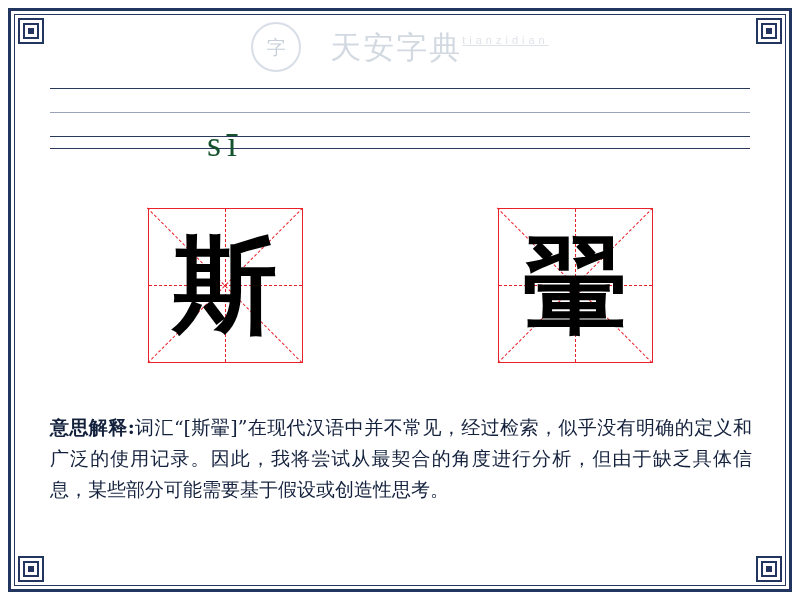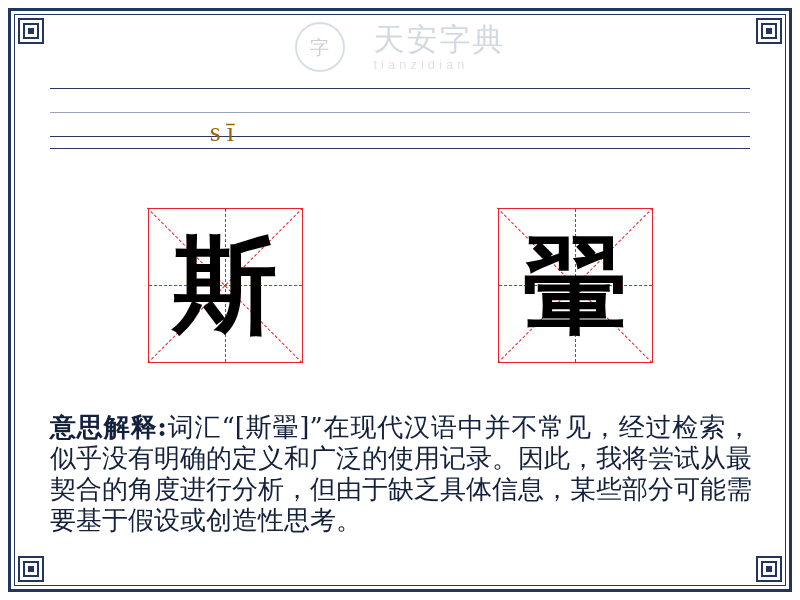--- a/index.html
+++ b/index.html
@@ -80,37 +80,38 @@
     color: #9aa8bd;
     font-family: "Liberation Serif", serif;
     font-size: 19px;
     display: flex;
     align-items: center;
     justify-content: center;
     line-height: 1;
   }
   .logo-text {
     display: flex;
-    flex-direction: column;
+    flex-direction: row;
     align-items: flex-start;
     line-height: 1;
     margin-left: 19px;
   }
   .logo-title {
     font-size: 31px;
     color: #b0bbc9;
     letter-spacing: 2px;
     font-family: "Liberation Sans", sans-serif;
   }
   .logo-sub {
-    font-size: 13px;
+    font-size: 11px;
     color: #c3cbd6;
     letter-spacing: 4px;
     margin-top: 3px;
     font-family: "Liberation Sans", sans-serif;
+    text-decoration: underline;
   }
 
   
   .pinyin-block {
     position: absolute;
     left: 50px;
     top: 88px;
     width: 700px;
     height: 76px;
   }
@@ -135,26 +136,26 @@
   }
   .pinyin-cell {
     width: 350px;
     display: flex;
     align-items: flex-end;
     justify-content: center;
     height: 52px;
   }
   .pinyin {
     font-family: "Liberation Serif", serif;
-    font-size: 28px;
-    color: #a16207;
+    font-size: 36px;
+    color: #14532d;
     letter-spacing: 6px;
     line-height: 1;
     position: relative;
-    top: 6px;
+    top: 22px;
   }
 
   
   .chars-row {
     position: absolute;
     left: 50px;
     top: 205px;
     width: 700px;
     height: 160px;
     display: flex;
@@ -214,21 +215,21 @@
     font-weight: bold;
   }
 
   
   .explain {
     position: absolute;
     left: 50px;
     top: 412px;
     width: 702px;
     font-family: "DejaVu Serif", serif;
-    font-size: 26px;
+    font-size: 19px;
     line-height: 31px;
     color: #14213d;
     text-align: justify;
   }
   .explain .label {
     font-weight: bold;
   }
 </style>
 </head>
 <body>

